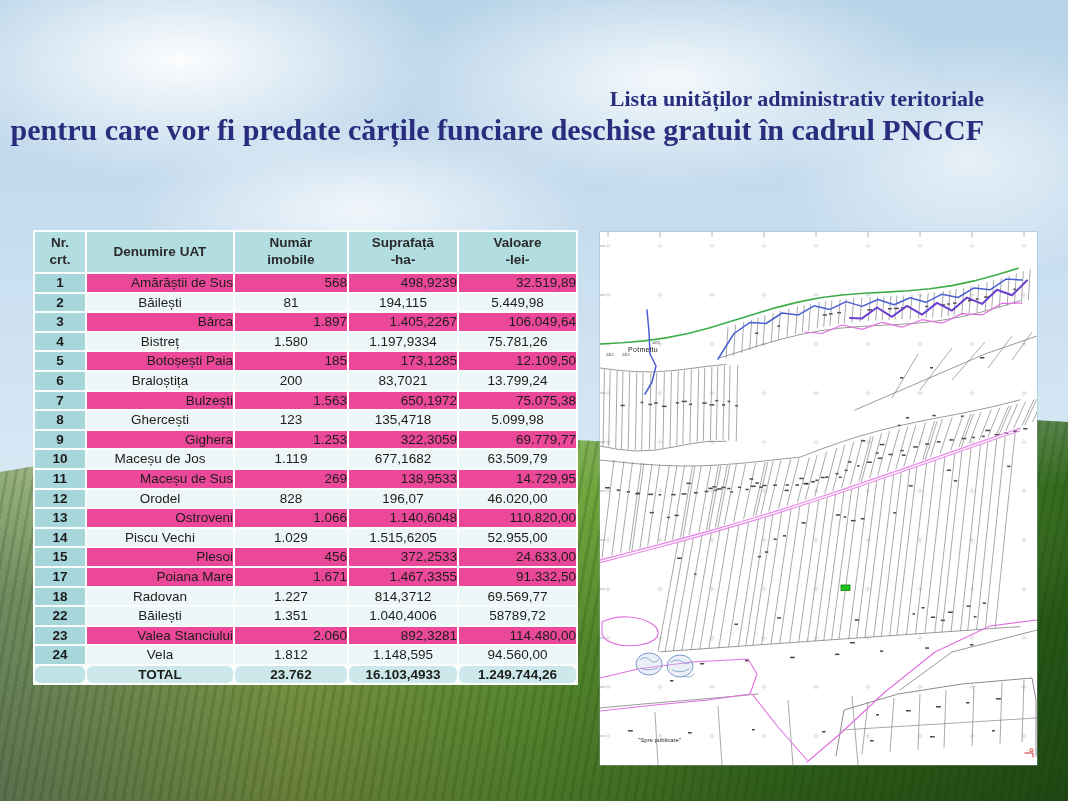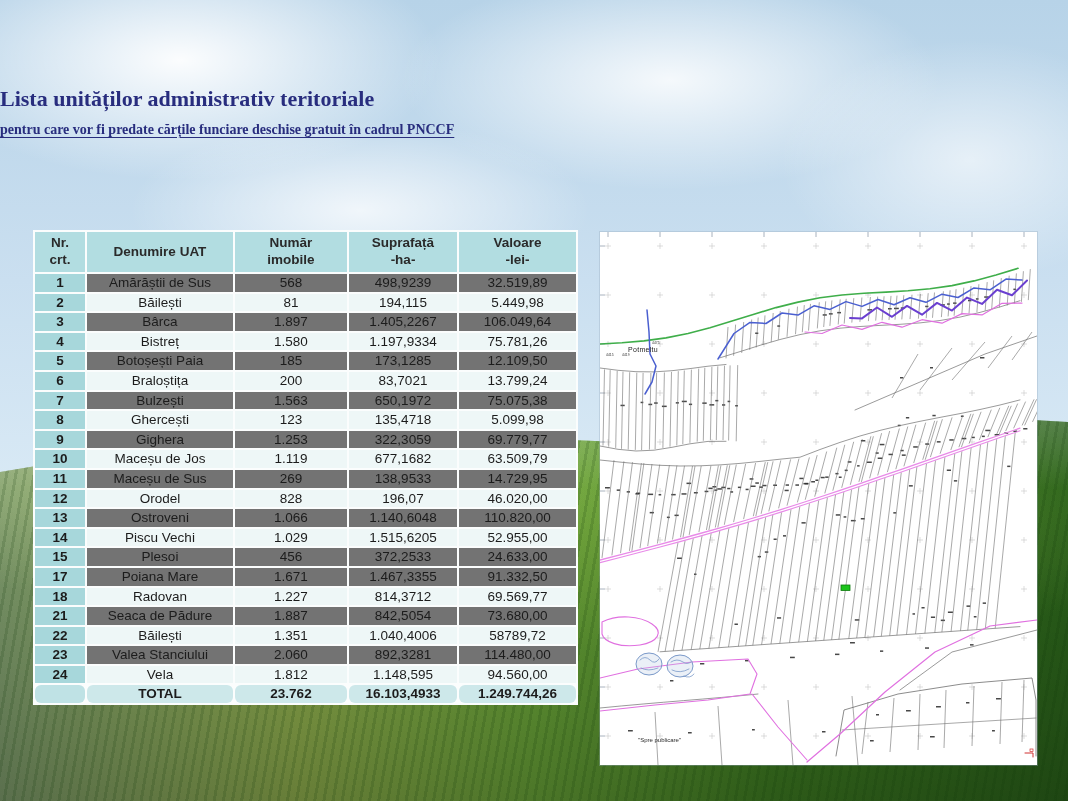--- a/index.html
+++ b/index.html
@@ -13,31 +13,31 @@
   .c4{left:780px;top:40px;width:380px;height:240px;background:radial-gradient(closest-side,rgba(255,255,255,.6),rgba(255,255,255,0));}
   .grass{position:absolute;left:0;top:400px;width:1068px;height:401px;
      background:
        repeating-linear-gradient(100deg,rgba(15,55,8,.16) 0 3px,rgba(0,0,0,0) 3px 9px),
        linear-gradient(180deg,rgba(255,255,255,.28) 0,rgba(255,255,255,0) 22%,rgba(0,0,0,.28) 100%),
        radial-gradient(60% 45% at 18% 18%,rgba(190,210,150,.5),rgba(0,0,0,0) 70%),
        radial-gradient(55% 50% at 70% 30%,rgba(150,190,80,.45),rgba(0,0,0,0) 70%),
        linear-gradient(90deg,#7d9a6b 0%,#8fae4d 28%,#69a338 50%,#3f7d22 72%,#2a611a 100%);
      clip-path:polygon(0 72px,60px 62px,140px 55px,230px 60px,320px 52px,420px 58px,520px 38px,
        620px 42px,720px 30px,820px 25px,920px 20px,1000px 18px,1068px 22px,1068px 401px,0 401px);}
-  .title{position:absolute;left:0;top:84px;width:984px;text-align:left;
+  .title{position:absolute;left:0;top:84px;width:984px;text-align:right;
          color:#282d7e;font-family:"Liberation Serif",serif;font-weight:bold;}
   .title .t1{font-size:22px;line-height:30px;}
-  .title .t2{font-size:14px;line-height:32px;text-decoration:underline;text-underline-offset:3px;}
+  .title .t2{font-size:30px;line-height:32px;text-underline-offset:3px;}
   table.uat{position:absolute;left:33px;top:230px;width:545px;table-layout:fixed;
             border-collapse:separate;border-spacing:2px;background:#fbfdfd;
             font-size:13.5px;color:#1c1c1c;}
   table.uat th{background:#b2dde1;height:40px;font-weight:bold;line-height:1.25;padding:0;color:#2a2a2a;}
   table.uat td{height:17.6px;line-height:17.6px;padding:0;text-align:center;white-space:nowrap;overflow:hidden;}
   td.nr{background:#a7d7db;font-weight:bold;}
-  tr.odd  td.val{background:#737373;}
+  tr.odd  td.val{background:#ec4899;text-align:right;}
   tr.even td.val{background:#eef7f7;}
   td.uat-name{text-align:left;padding-left:8px;}
   tr.total td{background:#cde8ea;font-weight:bold;border-radius:6px;}
   tr.total td.nr{background:#bfe2e5;}
   .map{position:absolute;left:600px;top:232px;width:437px;height:533px;background:#ffffff;
        box-shadow:0 0 0 1px rgba(150,170,190,.35);}
   .map-label{position:absolute;color:#1e1e1e;font-family:"Liberation Sans",sans-serif;}
   .map-label.place{left:28px;top:114px;font-size:7px;letter-spacing:.3px;}
   .map-label.note{left:38px;top:505px;font-size:6px;color:#2a2a2a;}
 </style>
@@ -199,27 +199,20 @@
           <td class="val">1.671</td>
           <td class="val">1.467,3355</td>
           <td class="val">91.332,50</td>
         </tr>
         <tr class="even">
           <td class="nr">18</td>
           <td class="val uat-name">Radovan</td>
           <td class="val">1.227</td>
           <td class="val">814,3712</td>
           <td class="val">69.569,77</td>
-        </tr>
-        <tr class="odd">
-          <td class="nr">21</td>
-          <td class="val uat-name">Seaca de Pădure</td>
-          <td class="val">1.887</td>
-          <td class="val">842,5054</td>
-          <td class="val">73.680,00</td>
         </tr>
         <tr class="even">
           <td class="nr">22</td>
           <td class="val uat-name">Băilești</td>
           <td class="val">1.351</td>
           <td class="val">1.040,4006</td>
           <td class="val">58789,72</td>
         </tr>
         <tr class="odd">
           <td class="nr">23</td>

